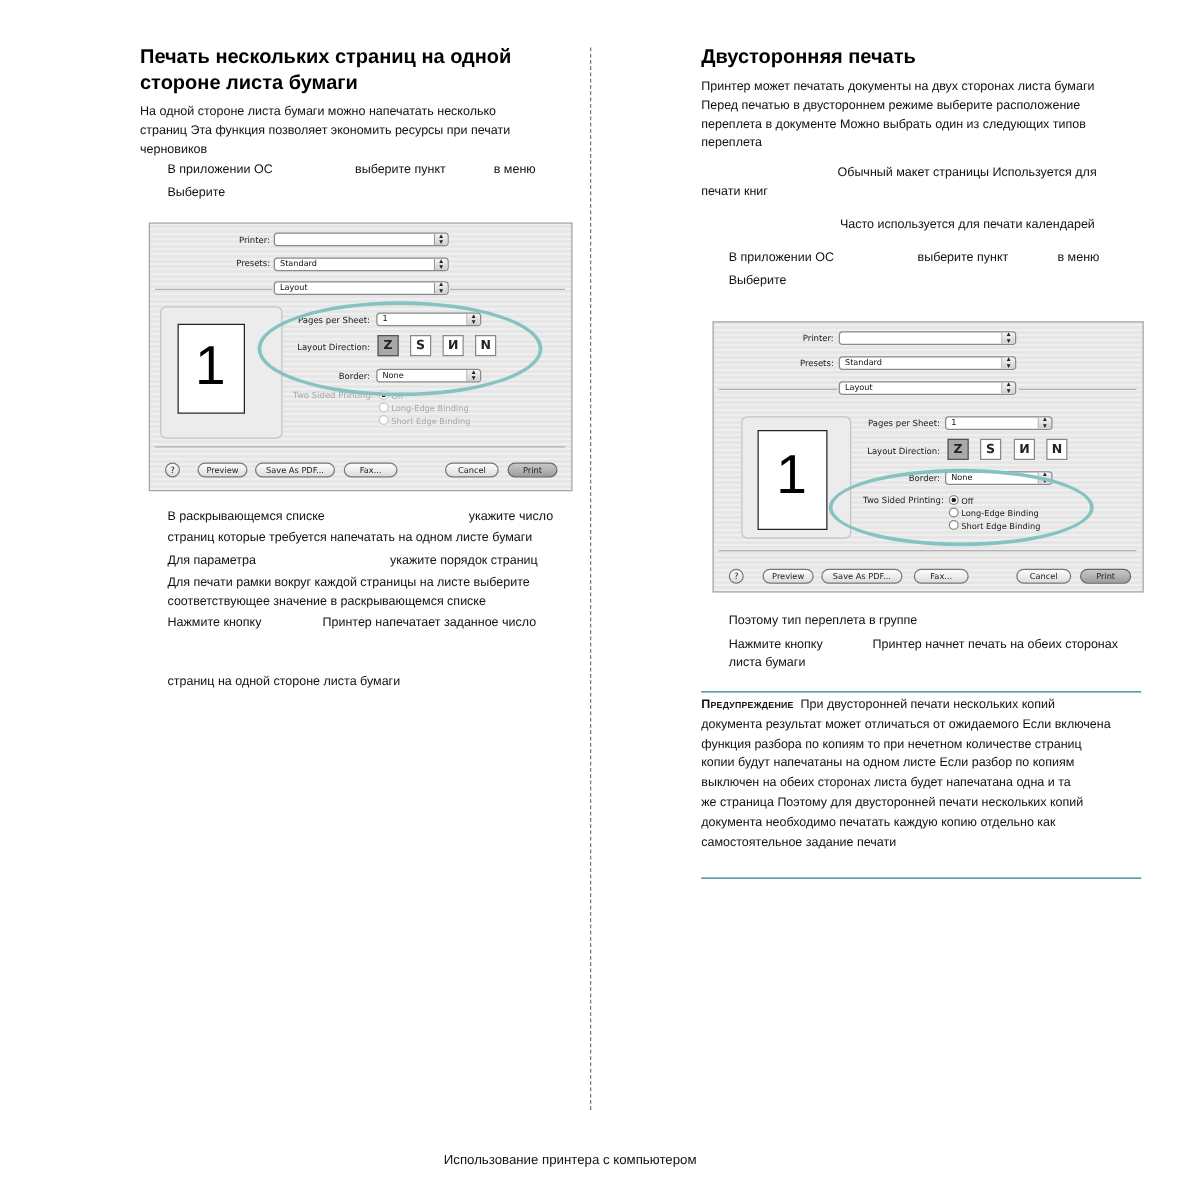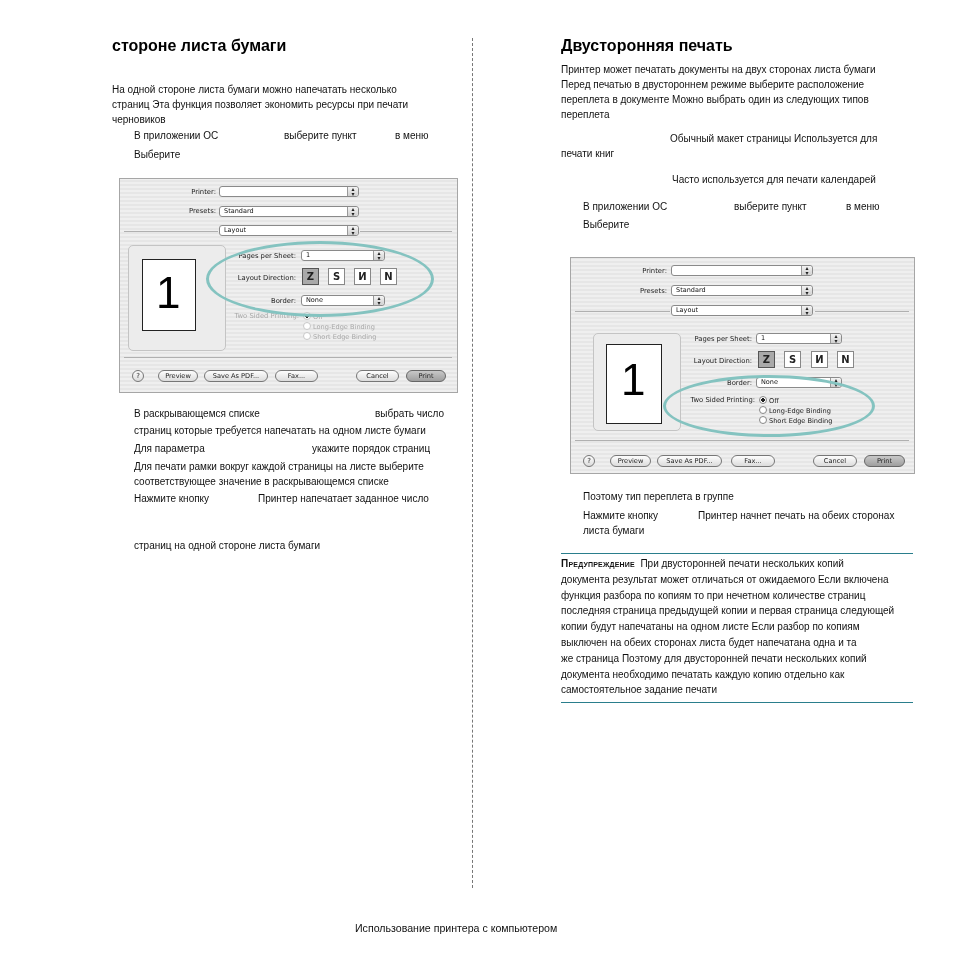--- a/index.html
+++ b/index.html
@@ -41,20 +41,21 @@
           background:linear-gradient(#fdfdfd,#dcdcdc); font-size:7px; text-align:center; line-height:10px; }
   .ellipse { position:absolute; border:3px solid #84c3c0; border-radius:50%; box-sizing:border-box; }
 
   .warn-line { position:absolute; height:1px; background:#2a7e8c; }
   .warn-title { font-variant:small-caps; font-weight:bold; letter-spacing:0.2px; }
 </style>
 </head>
 <body>
 
 <div class="abs h1" style="left:112px; top:35px;">
+  <div>Печать нескольких страниц на одной</div>
   <div>стороне листа бумаги</div>
 </div>
 <div class="abs p" style="left:112px; top:82px;">
   <div>На одной стороне листа бумаги можно напечатать несколько</div>
   <div>страниц  Эта функция позволяет экономить ресурсы при печати</div>
   <div>черновиков</div>
 </div>
 <div class="abs p" style="left:134px; top:128px;">
   <span>В приложении ОС</span>
 </div>
@@ -97,21 +98,21 @@
   <div class="btn" style="left:38px; top:191px; width:38px;">Preview</div>
   <div class="btn" style="left:84px; top:191px; width:62px;">Save As PDF...</div>
   <div class="btn" style="left:155px; top:191px; width:41px;">Fax...</div>
   <div class="btn" style="left:236px; top:191px; width:41px;">Cancel</div>
   <div class="btn def" style="left:286px; top:191px; width:38px;">Print</div>
 
   <div class="ellipse" style="left:86px; top:62px; width:228px; height:76px;"></div>
 </div>
 
 <div class="abs p" style="left:134px; top:406px;"><span>В раскрывающемся списке</span></div>
-<span class="abs p" style="left:375px; top:406px;">выбрать число</span>
+<span class="abs p" style="left:375px; top:406px;">укажите число</span>
 <span class="abs p" style="left:134px; top:423px;">страниц  которые требуется напечатать на одном листе бумаги</span>
 <span class="abs p" style="left:134px; top:441px;">Для параметра</span>
 <span class="abs p" style="left:312px; top:441px;">укажите порядок страниц</span>
 <div class="abs p" style="left:134px; top:459px;">
   <div>Для печати рамки вокруг каждой страницы на листе выберите</div>
   <div>соответствующее значение в раскрывающемся списке</div>
 </div>
 <span class="abs p" style="left:134px; top:491px;">Нажмите кнопку</span>
 <span class="abs p" style="left:258px; top:491px;">Принтер напечатает заданное число</span>
 <span class="abs p" style="left:134px; top:506px;margin-top:32px;">страниц на одной стороне листа бумаги</span>
@@ -177,21 +178,20 @@
 <span class="abs p" style="left:583px; top:489px;">Поэтому тип переплета в группе</span>
 <span class="abs p" style="left:583px; top:508px;">Нажмите кнопку</span>
 <span class="abs p" style="left:698px; top:508px;">Принтер начнет печать на обеих сторонах</span>
 <span class="abs p" style="left:583px; top:523px;">листа бумаги</span>
 
 <div class="warn-line" style="left:561px; top:553px; width:352px;"></div>
 <div class="abs p" style="left:561px; top:556px; width:360px; line-height:15.8px;">
   <div><span class="warn-title">Предупреждение</span>&nbsp;&nbsp;<span>При двусторонней печати нескольких копий</span></div>
   <div>документа результат может отличаться от ожидаемого  Если включена</div>
   <div>функция разбора по копиям  то при нечетном количестве страниц</div>
-  <div>последняя страница предыдущей копии и первая страница следующей</div>
   <div>копии будут напечатаны на одном листе  Если разбор по копиям</div>
   <div>выключен  на обеих сторонах листа будет напечатана одна и та</div>
   <div>же страница  Поэтому для двусторонней печати нескольких копий</div>
   <div>документа необходимо печатать каждую копию отдельно как</div>
   <div>самостоятельное задание печати</div>
 </div>
 <div class="warn-line" style="left:561px; top:702px; width:352px;"></div>
 
 <div class="abs footer" style="left:335px; top:922px;padding-left:20px;">Использование принтера с компьютером</div>
 

